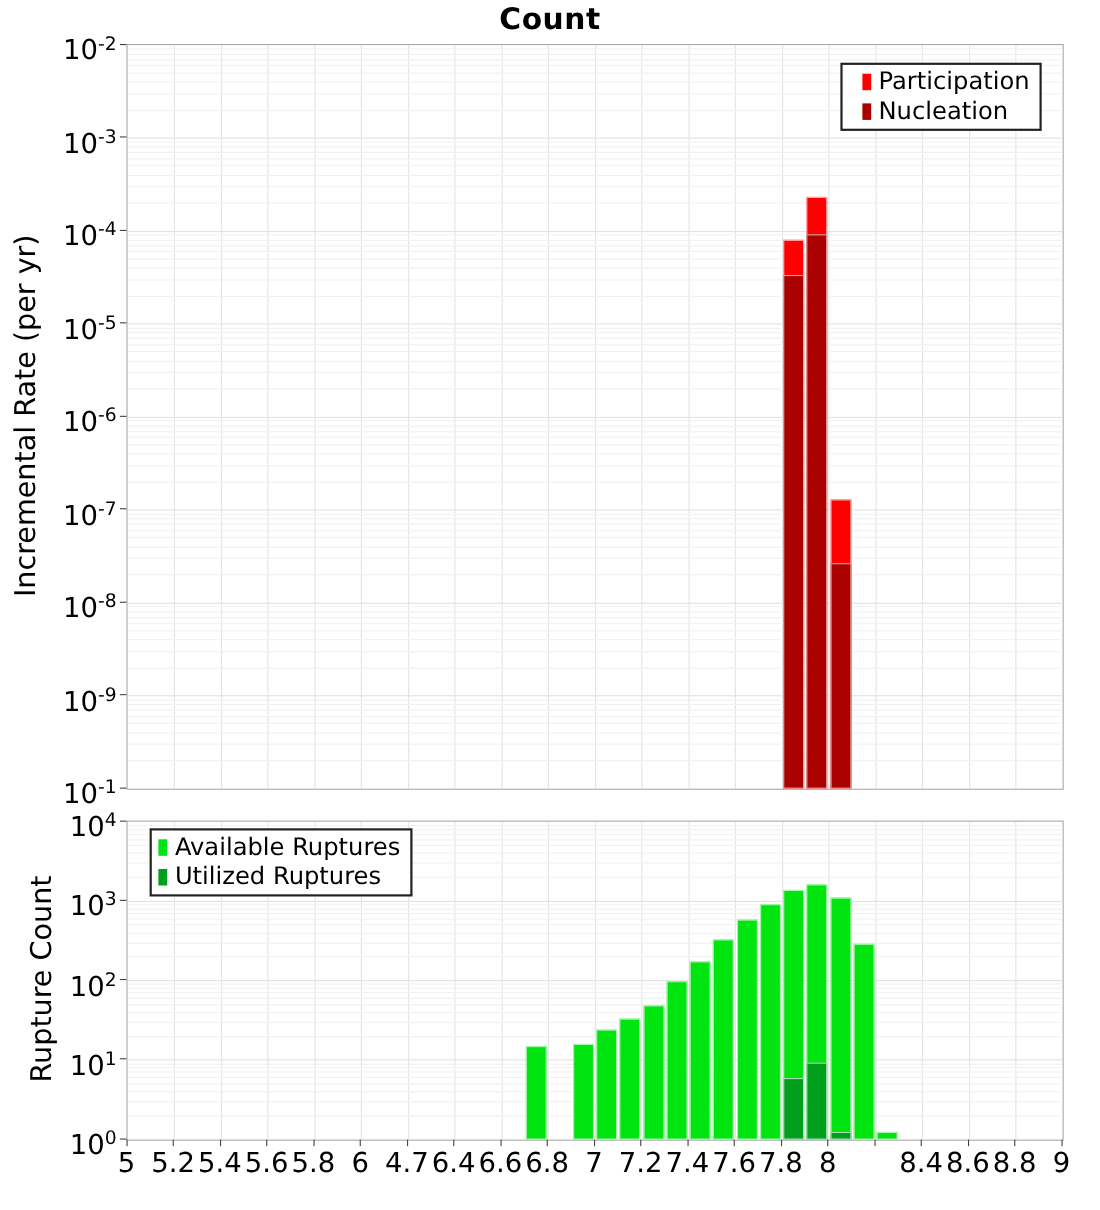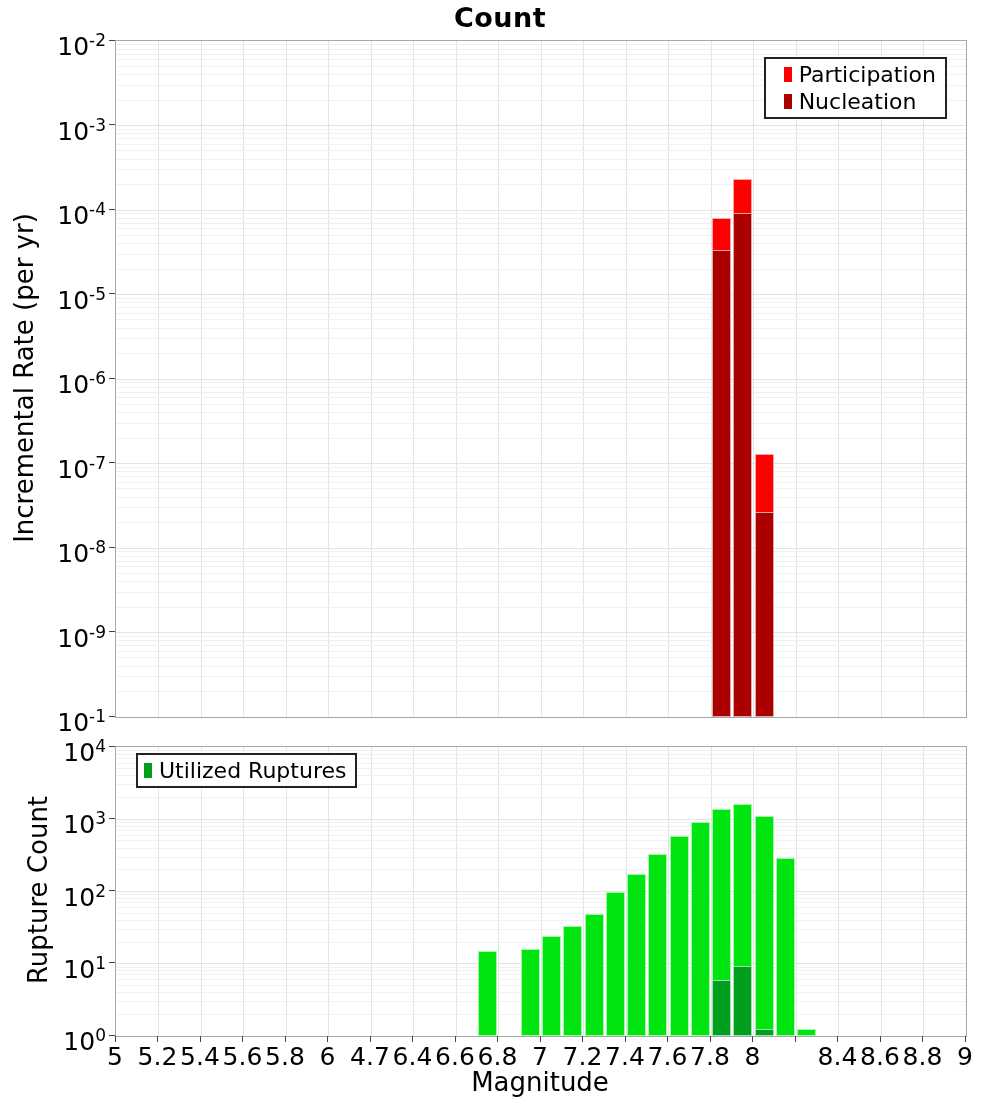--- a/index.html
+++ b/index.html
@@ -141,20 +141,24 @@
       <div class="bar" style="left: 617.312px; width: 19.125px; height: 537.566px; background: rgb(255, 0, 0);"></div>
       <div class="bar" style="left: 638.562px; width: 19.125px; height: 263.128px; background: rgb(255, 0, 0);"></div>
       <div class="bar" style="left: 596.062px; width: 19.125px; height: 467.41px; background: rgb(170, 0, 0);"></div>
       <div class="bar" style="left: 617.312px; width: 19.125px; height: 504.337px; background: rgb(170, 0, 0);"></div>
       <div class="bar" style="left: 638.562px; width: 19.125px; height: 205.45px; background: rgb(170, 0, 0);"></div>
     </div>
 
   <div id="plot1" class="plot">
     <div class="legend" id="legend-bottom">
       <div class="legend-row">
+        <span class="legend-marker" style="background: rgb(0, 228, 16);"></span>
+        <span class="legend-label">Available Ruptures</span>
+      </div>
+      <div class="legend-row">
         <span class="legend-marker" style="background: rgb(0, 160, 30);"></span>
         <span class="legend-label">Utilized Ruptures</span>
       </div>
     </div>
   <div class="vgrid" style="left: 42px;"></div>
       <div class="vgrid" style="left: 84.5px;"></div>
       <div class="vgrid" style="left: 127px;"></div>
       <div class="vgrid" style="left: 169.5px;"></div>
       <div class="vgrid" style="left: 212px;"></div>
       <div class="vgrid" style="left: 254.5px;"></div>
@@ -221,21 +225,20 @@
       <div class="bar" style="left: 638.562px; width: 19.125px; height: 220.025px; background: rgb(0, 228, 16);"></div>
       <div class="bar" style="left: 659.812px; width: 19.125px; height: 178.231px; background: rgb(0, 228, 16);"></div>
       <div class="bar" style="left: 681.062px; width: 19.125px; height: 7.00175px; background: rgb(0, 228, 16);"></div>
       <div class="bar" style="left: 596.062px; width: 19.125px; height: 56.2214px; background: rgb(0, 160, 30);"></div>
       <div class="bar" style="left: 617.312px; width: 19.125px; height: 70.3085px; background: rgb(0, 160, 30);"></div>
       <div class="bar" style="left: 638.562px; width: 19.125px; height: 7.00175px; background: rgb(0, 160, 30);"></div>
     </div>
 
   <div class="axis-label-y" style="left:24px; top:378px;">Incremental Rate (per yr)</div>
   <div class="axis-label-y" style="left:38px; top:890px;">Rupture Count</div>
-  <div class="axis-label-x" style="top:1067px;">Magnitude</div>
 
 <div class="tickmark" style="left: 109px; top: 39.5px; width: 6px; height: 1px;"></div>
     <div class="ytick-label" style="top: 24px;">10<sup>-2</sup></div>
     <div class="tickmark" style="left: 109px; top: 124px; width: 6px; height: 1px;"></div>
     <div class="ytick-label" style="top: 108.5px;">10<sup>-3</sup></div>
     <div class="tickmark" style="left: 109px; top: 208.5px; width: 6px; height: 1px;"></div>
     <div class="ytick-label" style="top: 193px;">10<sup>-4</sup></div>
     <div class="tickmark" style="left: 109px; top: 293px; width: 6px; height: 1px;"></div>
     <div class="ytick-label" style="top: 277.5px;">10<sup>-5</sup></div>
     <div class="tickmark" style="left: 109px; top: 377.5px; width: 6px; height: 1px;"></div>

